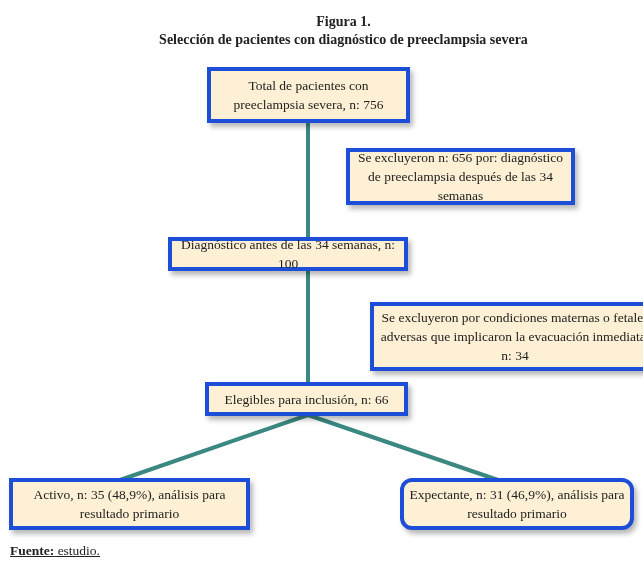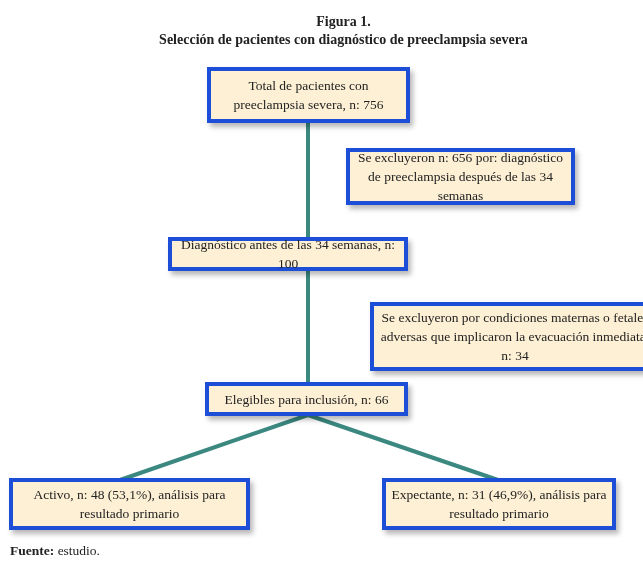--- a/index.html
+++ b/index.html
@@ -13,22 +13,22 @@
   .box { position: absolute; box-sizing: border-box; background: #fdf0d5;
          border: 4px solid #1d4ed8; text-align: center; font-size: 13.5px;
          line-height: 19px; display: flex; align-items: center; justify-content: center;
          box-shadow: 3px 4px 5px rgba(0,0,0,0.28); padding: 0 4px; }
   #box-total { left: 207px; top: 67px; width: 203px; height: 56px; }
   #box-excl1 { left: 346px; top: 148px; width: 229px; height: 57px; }
   #box-diag { left: 160px; top: 237px; width: 240px; height: 34px; margin-left: 8px; }
   #box-excl2 { left: 342px; top: 302px; width: 290px; height: 69px; margin-left: 28px; }
   #box-eleg { left: 205px; top: 382px; width: 203px; height: 34px; justify-content: center; }
   #box-activo { left: 9px; top: 478px; width: 241px; height: 52px; }
-  #box-expect { left: 382px; top: 478px; width: 234px; height: 52px; }
-  .footer { position: absolute; left: 10px; top: 543px; font-size: 13.5px; }
+  #box-expect { left: 400px; top: 478px; width: 234px; height: 52px; border-radius: 12px; }
+  .footer { position: absolute; left: 10px; top: 543px; font-size: 13.5px; text-decoration: underline; }
   .footer b { font-weight: bold; }
 </style>
 </head>
 <body>
 
 <div class="title" id="fig-label">Figura 1.</div>
 <div class="title" id="fig-title">Selección de pacientes con diagnóstico de preeclampsia severa</div>
 
 <svg class="conn">
   <line x1="308" y1="122" x2="308" y2="238" stroke="#3a8880" stroke-width="4"></line>
@@ -46,19 +46,19 @@
 <div class="box" id="box-diag">
   <span>Diagnóstico antes de las 34 semanas, n: 100</span>
 </div>
 <div class="box" id="box-excl2">
   <span>Se excluyeron por condiciones maternas o fetales adversas que implicaron la evacuación inmediata, n: 34</span>
 </div>
 <div class="box" id="box-eleg">
   <span>Elegibles para inclusión, n: 66</span>
 </div>
 <div class="box" id="box-activo">
-  <span>Activo, n: 48 (53,1%), análisis para resultado primario</span>
+  <span>Activo, n: 35 (48,9%), análisis para resultado primario</span>
 </div>
 <div class="box" id="box-expect">
   <span>Expectante, n: 31 (46,9%), análisis para resultado primario</span>
 </div>
 
 <div class="footer"><b>Fuente:</b><span> estudio.</span></div>
 
 </body></html>

